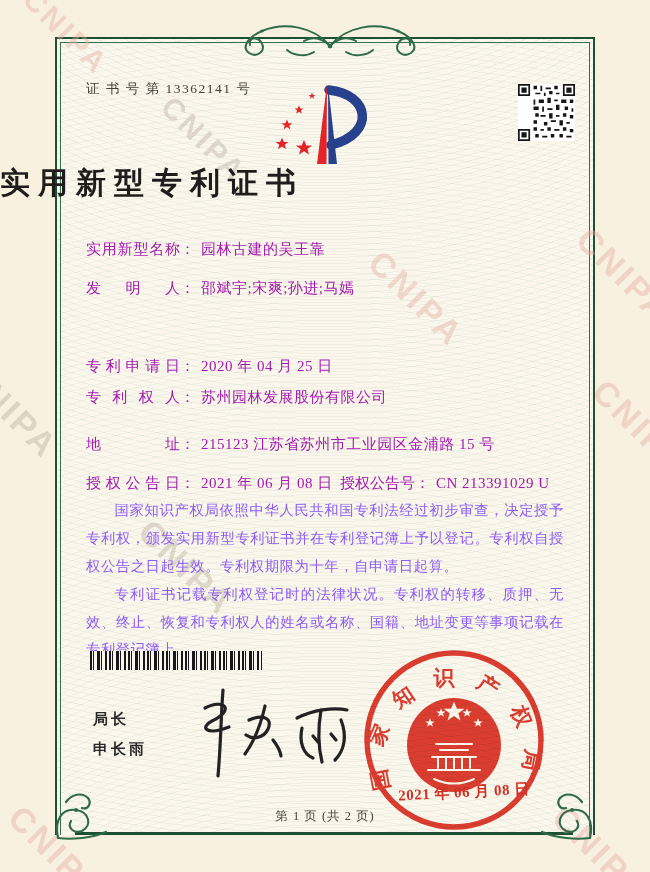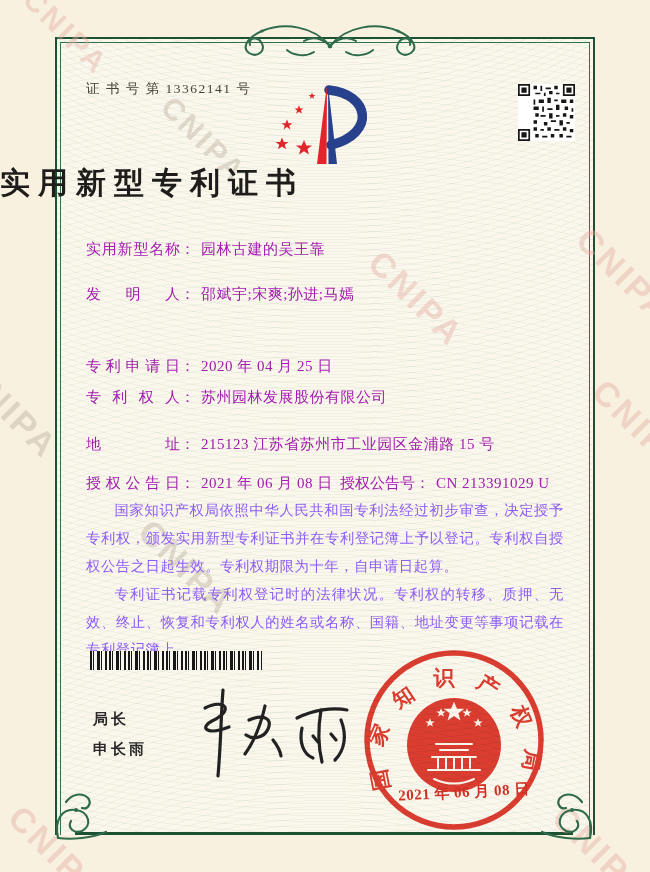--- a/index.html
+++ b/index.html
@@ -145,21 +145,21 @@
     <use href="#star" transform="translate(19,45) scale(0.6)" fill="#e2252b"></use>
     <use href="#star" transform="translate(14,64) scale(0.72)" fill="#e2252b"></use>
     <use href="#star" transform="translate(36,68) scale(0.9)" fill="#e2252b"></use>
   </svg>
 
   <div class="z title">实用新型专利证书</div>
 
   <div class="z row" style="top:240px;">
     <span class="flabel">实用新型名称</span><span class="colon">：</span><span class="fvalue">园林古建的吴王靠</span>
   </div>
-  <div class="z row" style="top:285px;">
+  <div class="z row" style="top:279px;">
     <span class="flabel">发 明 人</span><span class="colon">：</span><span class="fvalue">邵斌宇;宋爽;孙进;马嫣</span>
   </div>
   <div class="z row" style="top:357px;">
     <span class="flabel">专利申请日</span><span class="colon">：</span><span class="fvalue">2020 年 04 月 25 日</span>
   </div>
   <div class="z row" style="top:388px;">
     <span class="flabel">专 利 权 人</span><span class="colon">：</span><span class="fvalue">苏州园林发展股份有限公司</span>
   </div>
   <div class="z row" style="top:435px;">
     <span class="flabel">地 址</span><span class="colon">：</span><span class="fvalue">215123 江苏省苏州市工业园区金浦路 15 号</span>
@@ -215,14 +215,15 @@
       <path d="M76,109 L76,120 M84,109 L84,121 M92,109 L92,121 M100,109 L100,121 M108,109 L108,120"></path>
       <path d="M66,122 L118,122"></path>
       <path d="M72,131 C85,137 99,137 112,131"></path>
     </g>
     <text font-size="21" font-weight="bold" fill="#dd3428" letter-spacing="20" font-family="Liberation Serif, DejaVu Serif, serif">
       <textPath href="#sealArc" startOffset="50%" text-anchor="middle">国家知识产权局</textPath>
     </text>
   </svg>
   <div class="z seal-date">2021 年 06 月 08 日</div>
 
+  <div class="z page-num">第 1 页 (共 2 页)</div>
 
 </div>
 
 </body></html>

